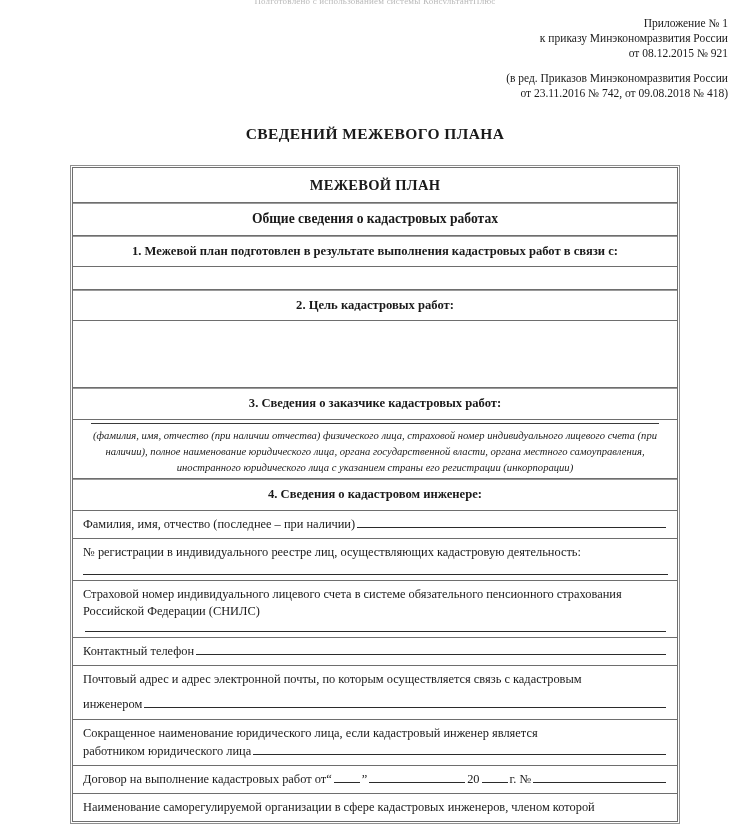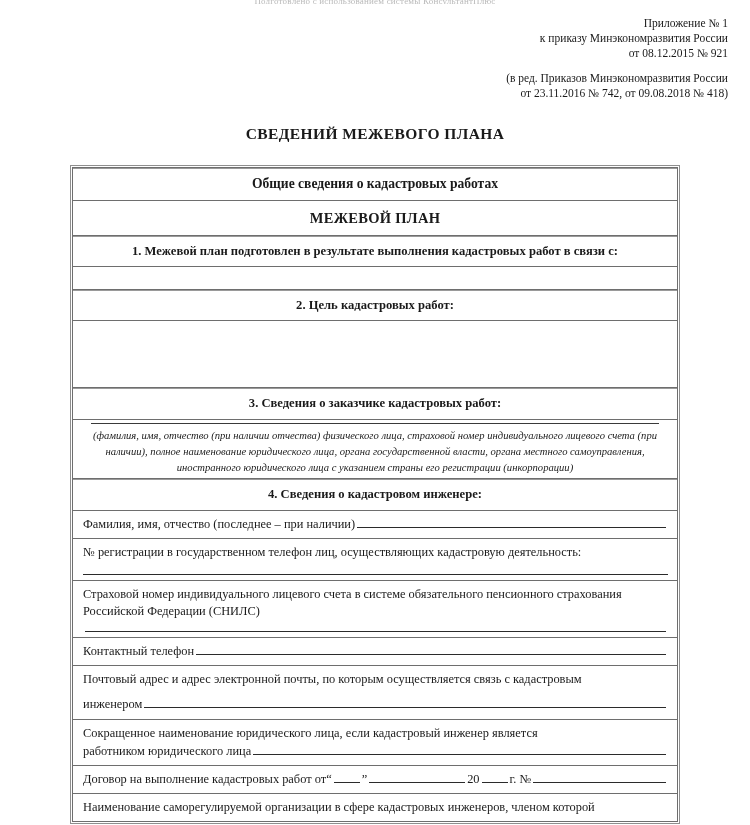--- a/index.html
+++ b/index.html
@@ -142,26 +142,26 @@
   <div class="ln">(в ред. Приказов Минэкономразвития России</div>
   <div class="ln">от 23.11.2016 № 742, от 09.08.2018 № 418)</div>
 </div>
 
 <div class="doc-title">
   <div>СВЕДЕНИЙ МЕЖЕВОГО ПЛАНА</div>
 </div>
 
 <div class="form-table">
 
+  <div class="row">
+    <div class="cell center band-title">МЕЖЕВОЙ ПЛАН</div>
+  </div>
+
   <div class="row double-top">
     <div class="cell center band-sub">Общие сведения о кадастровых работах</div>
-  </div>
-
-  <div class="row">
-    <div class="cell center band-title">МЕЖЕВОЙ ПЛАН</div>
   </div>
 
   <div class="row double-top">
     <div class="cell center band-num">1. Межевой план подготовлен в результате выполнения кадастровых работ в связи с:</div>
   </div>
 
   <div class="row">
     <div class="cell blank-block-sm"></div>
   </div>
 
@@ -192,21 +192,21 @@
     <div class="cell">
       <div class="line-row">
         <span class="txt">Фамилия, имя, отчество (последнее – при наличии)</span>
         <span class="rule rule-grow"></span>
       </div>
     </div>
   </div>
 
   <div class="row">
     <div class="cell justify">
-      <span>№ регистрации в государственном телефон лиц, осуществляющих кадастровую деятельность:</span>
+      <span>№ регистрации в индивидуального реестре лиц, осуществляющих кадастровую деятельность:</span>
       <span class="underline-full"></span>
     </div>
   </div>
 
   <div class="row">
     <div class="cell wrap-with-tail">
       <span class="justify" style="display:block;">Страховой номер индивидуального лицевого счета в системе обязательного пенсионного страхования Российской Федерации (СНИЛС)</span>
       <div class="tail">
         <span class="rule rule-grow"></span>
       </div>

